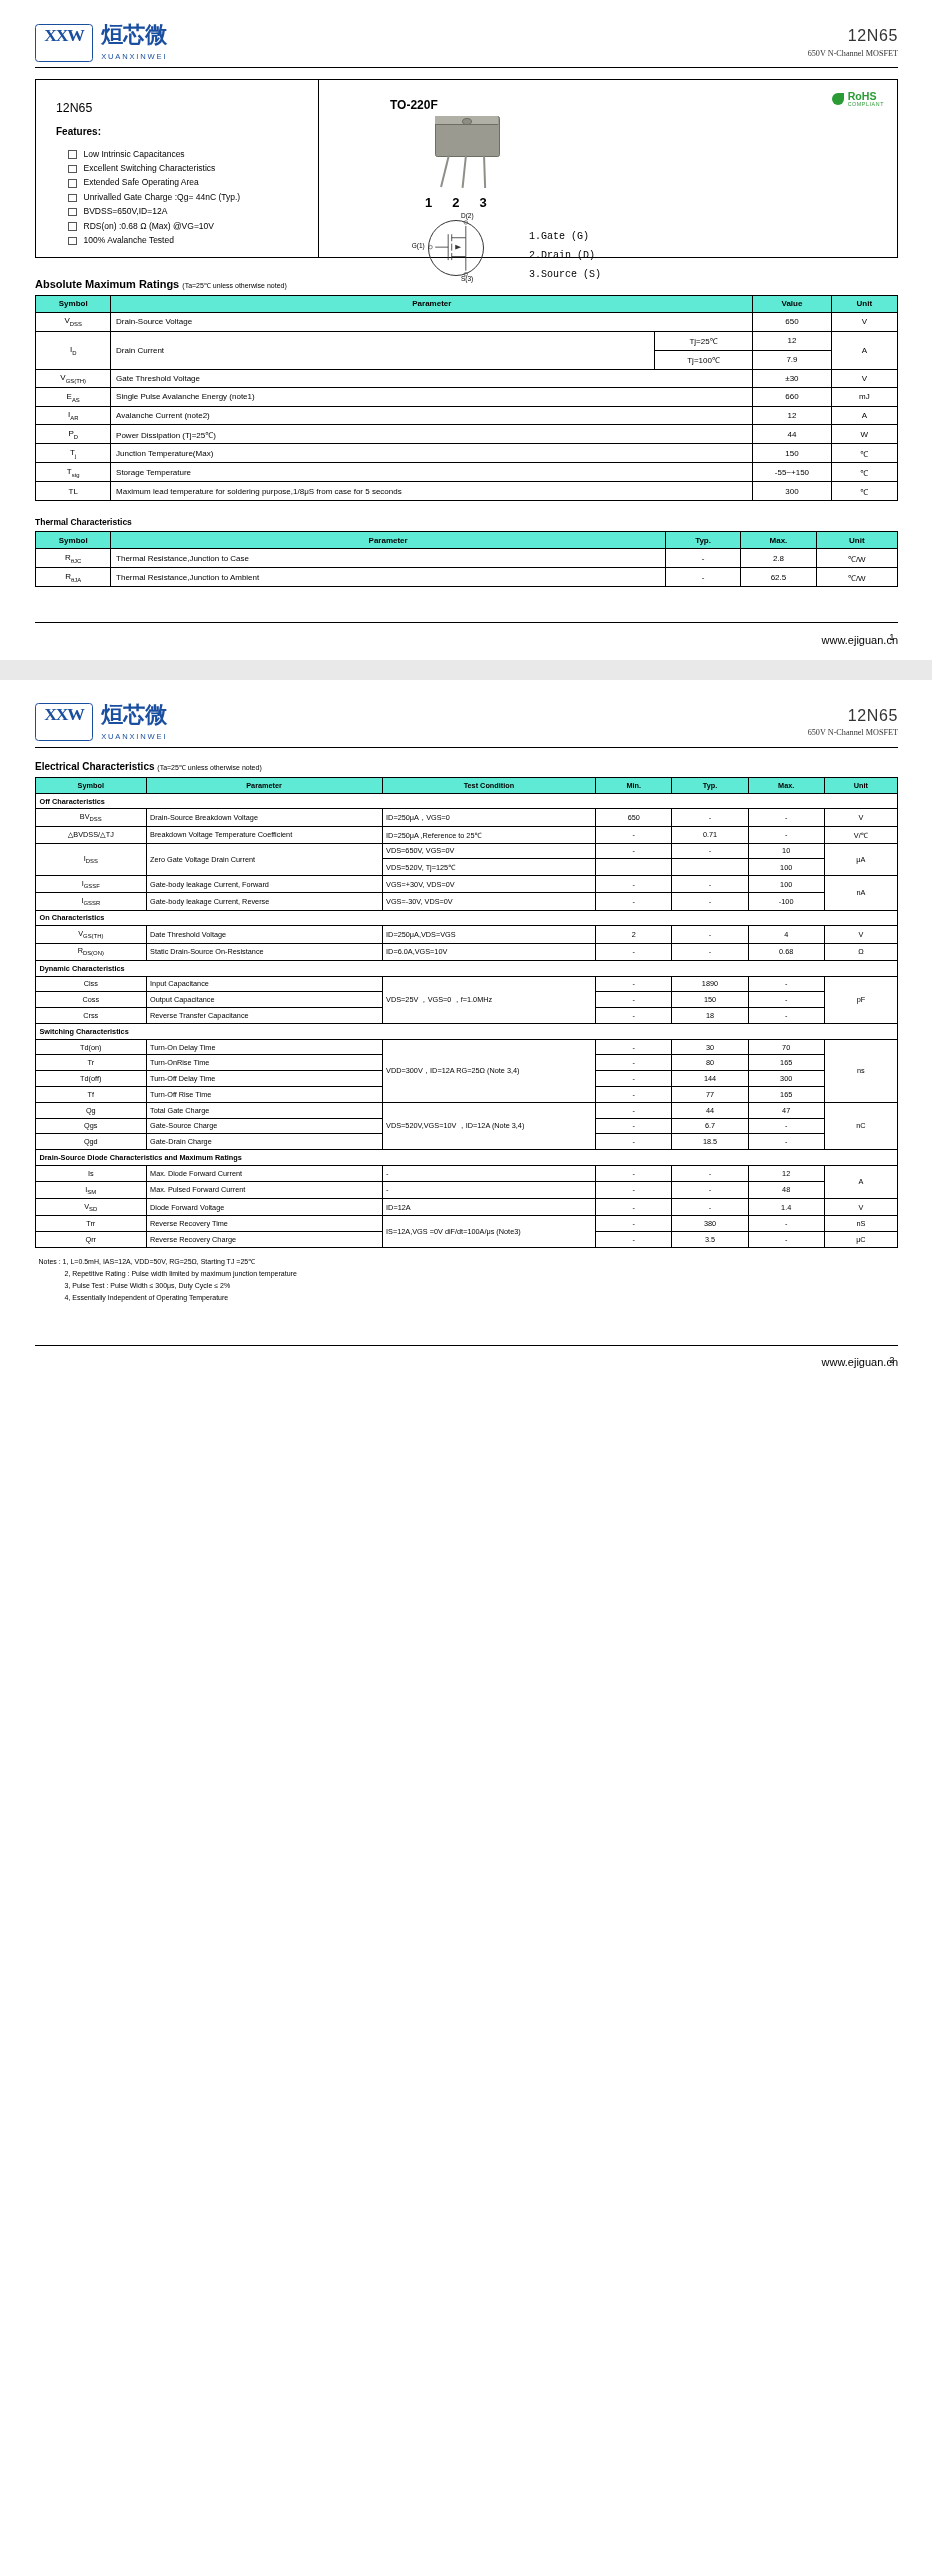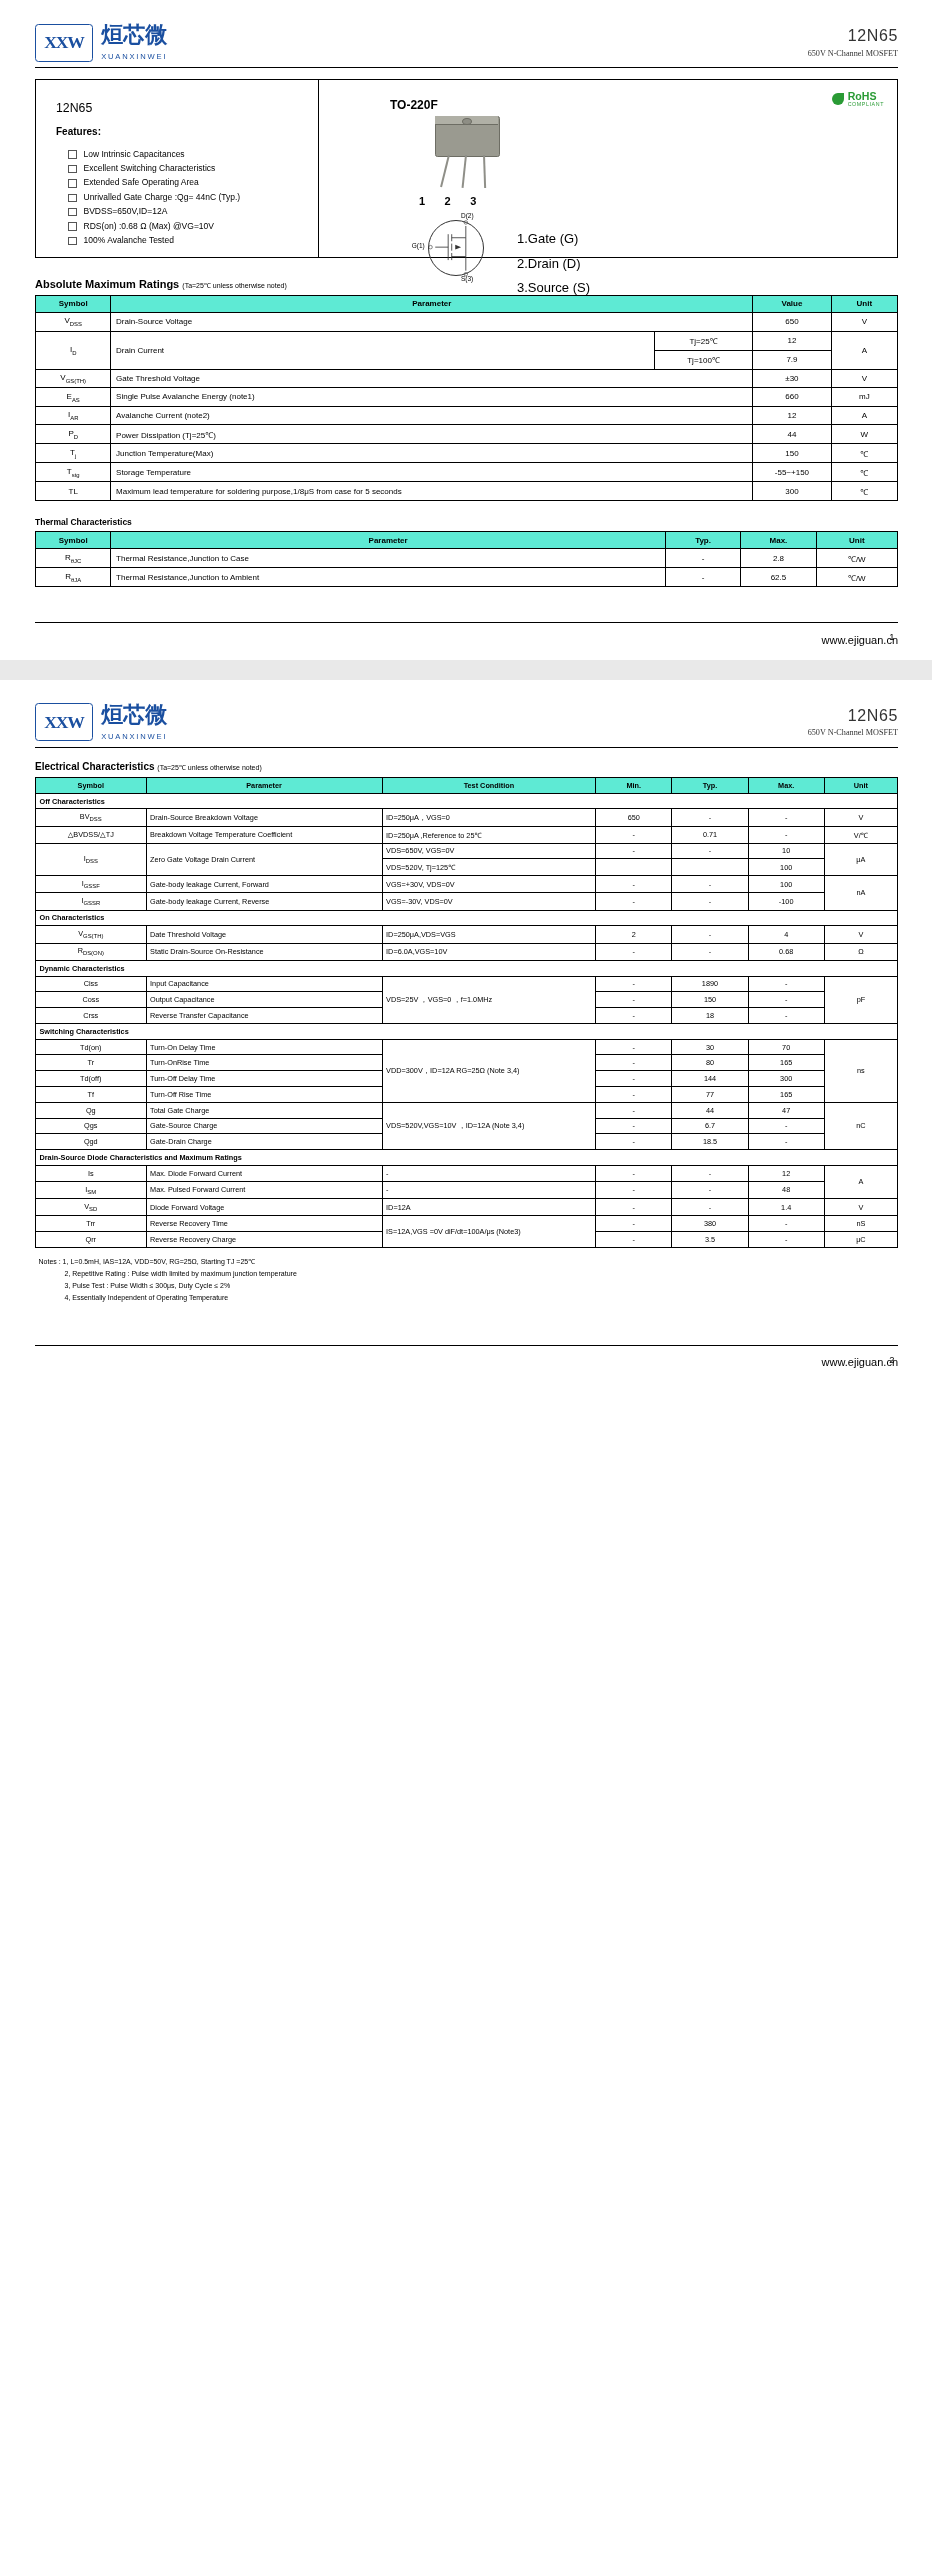--- a/index.html
+++ b/index.html
@@ -2,21 +2,21 @@
 <html style="font-size:9.4px"><head>
 <meta charset="utf-8">
 <style>
   html,body{margin:0;padding:0;background:#ffffff;}
   body{font-family:"Liberation Sans", sans-serif;color:#000;}
   .page{width:933px;margin:0 auto;position:relative;}
   .sheet{width:933px;box-sizing:border-box;padding:0 35px;position:relative;}
   
   .doc-header{display:flex;align-items:flex-start;justify-content:space-between;padding-top:23.5px;}
   .logo-wrap{display:flex;align-items:center;gap:8.2px;}
-  .logo-mark{width:56px;height:36px;border:1.8px solid #1a4fa0;border-radius:3.5px;display:flex;align-items:center;justify-content:center;position:relative;}
+  .logo-mark{width:56px;height:36px;border:1.8px solid #1a4fa0;border-radius:3.5px;display:flex;justify-content:center;position:relative;}
   .logo-mark span{color:#1a4fa0;font-weight:bold;font-size:17.6px;letter-spacing:-1.2px;font-family:"Liberation Serif",serif;}
   .logo-cn{display:flex;flex-direction:column;justify-content:center;}
   .logo-cn .cn{font-size:22px;font-weight:bold;color:#1a4fa0;line-height:1.0;font-family:"DejaVu Sans",sans-serif;}
   .logo-cn .en{font-size:7.6px;letter-spacing:1.8px;color:#1a4fa0;font-weight:normal;margin-top:6px;}
   .hdr-right{text-align:right;padding-top:3.5px;}
   .hdr-right .part{font-size:16px;color:#333;letter-spacing:0.6px;}
   .hdr-right .sub{font-size:8.2px;color:#333;margin-top:3.5px;font-family:Liberation Serif, serif;}
   .rule{border:0;border-top:1.2px solid #000;margin:5.9px 0 0 0;}
 
   
@@ -33,26 +33,26 @@
   .rohs{position:absolute;right:13px;top:10.6px;display:flex;align-items:center;gap:3.5px;}
   .rohs .leaf{width:11.8px;height:11.8px;background:#2a9b35;border-radius:50% 0 50% 50%;}
   .rohs .txt b{display:block;font-size:10.6px;color:#2a9b35;line-height:1;}
   .rohs .txt small{display:block;font-size:5.3px;color:#2a9b35;letter-spacing:0.6px;}
   
   .to220{position:absolute;left:105px;top:36px;width:88px;height:71px;}
   .to220 .body{position:absolute;left:10.6px;top:0;width:63px;height:39px;background:#9a9a90;border:0.6px solid #6d6d64;border-radius:2.4px;}
   .to220 .tab{position:absolute;left:10.6px;top:0;width:63px;height:8.2px;background:#b0b0a6;border-bottom:0.6px solid #6d6d64;}
   .to220 .hole{position:absolute;left:38px;top:1.8px;width:8.2px;height:5.3px;border:0.6px solid #6d6d64;border-radius:50%;background:#8e8e85;}
   .to220 .leg{position:absolute;width:1.8px;background:#8f8f88;transform-origin:top center;}
-  .pins{position:absolute;left:100px;top:115px;font-size:11px;font-weight:bold;letter-spacing:8.2px;}
+  .pins{position:absolute;left:106px;top:115px;font-size:13px;font-weight:bold;letter-spacing:8.2px;}
   
   .schem{position:absolute;left:88px;top:134px;width:100px;height:71px;}
   .schem .circ{position:absolute;left:20.6px;top:5.9px;width:54px;height:54px;border:0.6px solid #333;border-radius:50%;}
   .lbl{position:absolute;font-size:6.5px;}
-  .pinlist{position:absolute;left:198px;top:147px;font-size:13px;line-height:1.9;}
+  .pinlist{position:absolute;left:210px;top:147px;font-size:10px;line-height:1.9;font-family:Liberation Mono, monospace;}
 
   
   .sec-title{margin-top:20px;font-size:11px;font-weight:bold;}
   .sec-title .note{font-size:7px;font-weight:normal;}
   .sec-title2{margin-top:15.3px;font-size:8.5px;font-weight:bold;}
 
   
   table{border-collapse:collapse;width:100%;margin-top:4.7px;}
   table th,table td{border:0.6px solid #000;font-size:8px;padding:3.5px 4.7px;}
   th{font-weight:bold;text-align:center;background:#5eead4;}

